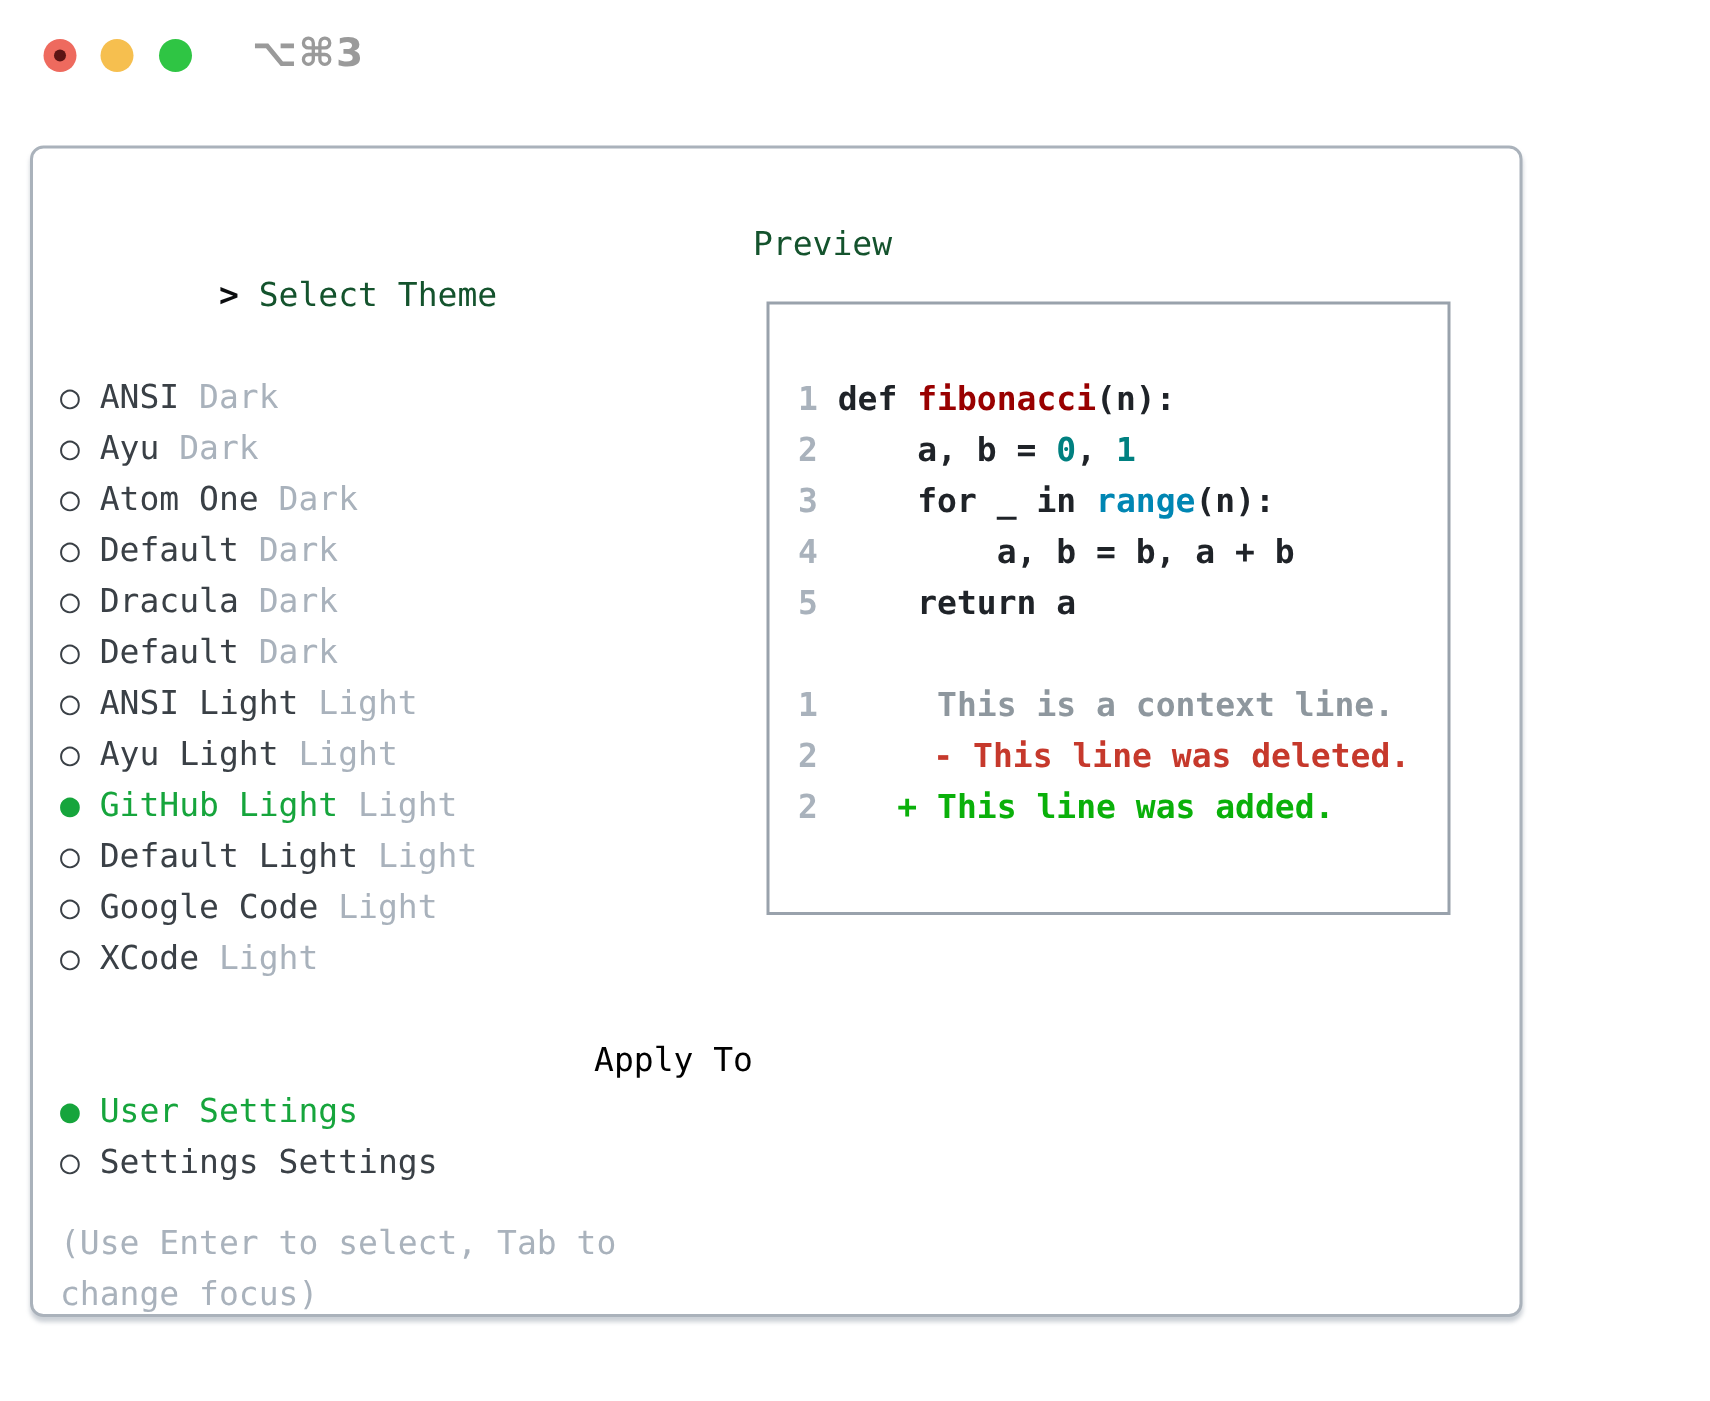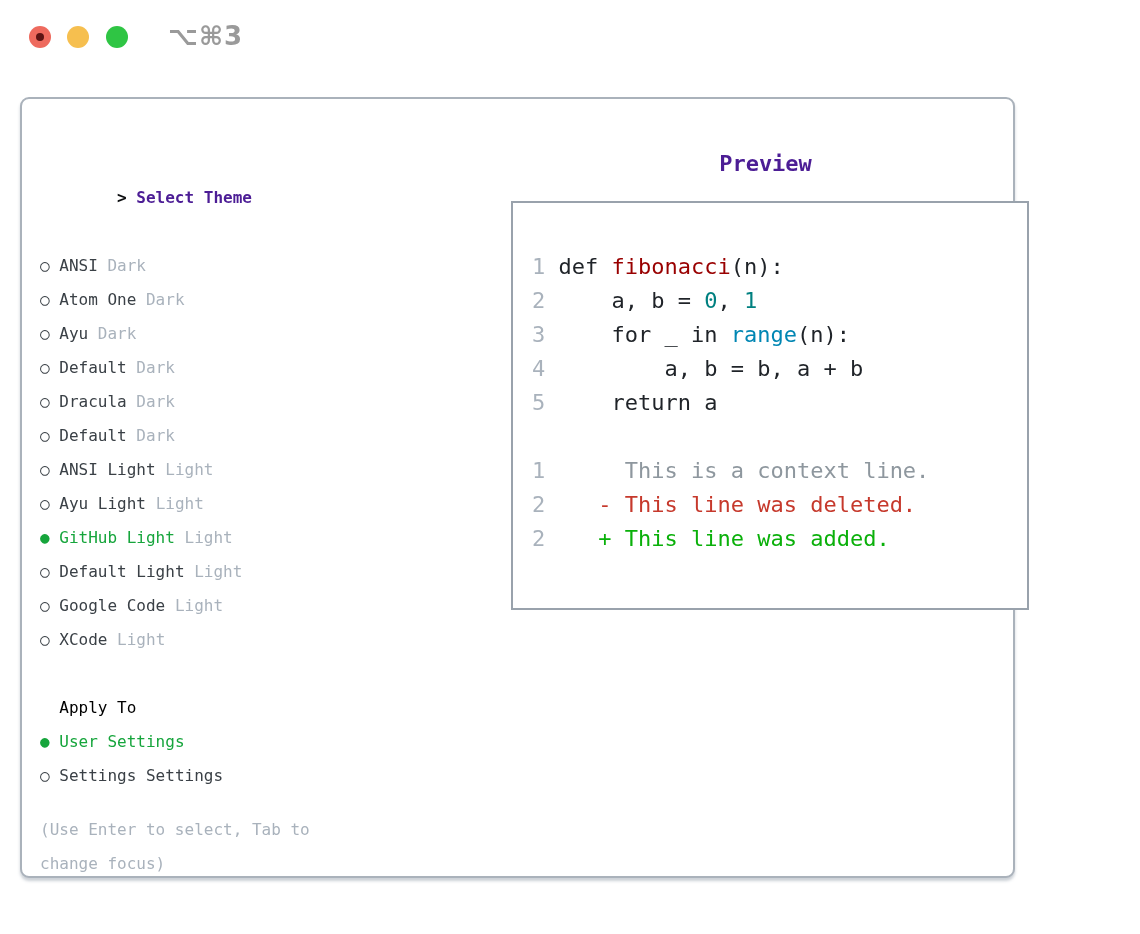--- a/index.html
+++ b/index.html
@@ -19,46 +19,46 @@
   .window-title { position: absolute; left: 168px; top: 21px;
                   font-family: "DejaVu Sans", sans-serif; font-weight: bold;
                   font-size: 26px; letter-spacing: 1px; color: var(--title-gray); }
   
   .panel {
     position: absolute; left: 20px; top: 97px; width: 995px; height: 781px;
     box-sizing: border-box; border: 2px solid #aab2bb; border-radius: 9px;
     box-shadow: 0 3px 3px rgba(140,150,165,0.45);
     background: #fff; display: flex; padding: 48px 18px 0 18px;
   }
-  .left-col  { width: 462px; flex: none; font-size: 16px; line-height: 34px; }
+  .left-col  { width: 462px; flex: none; font-size: 22px; line-height: 34px; }
   .right-col { flex: 1; font-size: 22px; line-height: 34px; }
   .row { white-space: pre; }
-  .bold-header { font-weight: bold; color: #4c1d95; text-align: center; }
+  .bold-header { font-weight: normal; color: #14532d; }
   .prompt { font-weight: bold; color: #0b0d0f; }
   .name   { color: var(--name); }
   .tag    { color: var(--muted); }
   .circle { color: var(--name); }
   .sel, .sel-circle { color: var(--green); }
   .apply-block { margin-top: 34px; }
-  .indent2 { padding-left: 2ch; }
+  .indent2 { padding-left: 2ch; text-align: right; }
   .help { margin-top: 20px; color: var(--muted); }
   
   .preview-box {
-    margin-top: 20px; margin-left: 9px; width: 518px; height: 409px;
+    margin-top: 20px; margin-left: 9px; width: 456px; height: 409px;
     box-sizing: border-box; border: 2px solid #99a2ac; background: #fff;
-    padding: 47px 0 0 19px; white-space: pre; overflow: hidden;
+    padding: 47px 0 0 19px; white-space: pre; overflow: hidden; font-weight: bold;
   }
   .lineno   { color: var(--muted); }
   .c-plain  { color: var(--c-plain); }
   .c-kw     { color: var(--c-plain); }
   .c-title  { color: var(--c-title); }
   .c-num    { color: var(--c-num); }
   .c-builtin{ color: var(--c-builtin); }
   .d-context{ color: var(--c-ctx); }
-  .d-deleted{ color: var(--c-del); }
+  .d-deleted{ color: var(--c-del); margin-left: 24px; }
   .d-added  { color: var(--c-add); margin-top: 13px; }
 </style>
 </head>
 <body>
 
 <div class="screen">
 
   <div class="titlebar">
     <span class="light light-red">
       <span class="unsaved-dot"></span>
@@ -70,22 +70,22 @@
 
   <div class="panel">
 
     <div class="left-col">
       <div class="row">
         <span class="prompt">&gt; </span><span class="bold-header">Select Theme</span>
       </div>
 
       <div id="theme-list">
           <div class="row"><span class="circle">○</span> <span class="name">ANSI</span> <span class="tag">Dark</span></div>
+          <div class="row"><span class="circle">○</span> <span class="name">Ayu</span> <span class="tag">Dark</span></div>
           <div class="row"><span class="circle">○</span> <span class="name">Atom One</span> <span class="tag">Dark</span></div>
-          <div class="row"><span class="circle">○</span> <span class="name">Ayu</span> <span class="tag">Dark</span></div>
           <div class="row"><span class="circle">○</span> <span class="name">Default</span> <span class="tag">Dark</span></div>
           <div class="row"><span class="circle">○</span> <span class="name">Dracula</span> <span class="tag">Dark</span></div>
           <div class="row"><span class="circle">○</span> <span class="name">Default</span> <span class="tag">Dark</span></div>
           <div class="row"><span class="circle">○</span> <span class="name">ANSI Light</span> <span class="tag">Light</span></div>
           <div class="row"><span class="circle">○</span> <span class="name">Ayu Light</span> <span class="tag">Light</span></div>
           <div class="row"><span class="sel-circle">●</span> <span class="name sel">GitHub Light</span> <span class="tag">Light</span></div>
           <div class="row"><span class="circle">○</span> <span class="name">Default Light</span> <span class="tag">Light</span></div>
           <div class="row"><span class="circle">○</span> <span class="name">Google Code</span> <span class="tag">Light</span></div>
           <div class="row"><span class="circle">○</span> <span class="name">XCode</span> <span class="tag">Light</span></div>
         </div>

